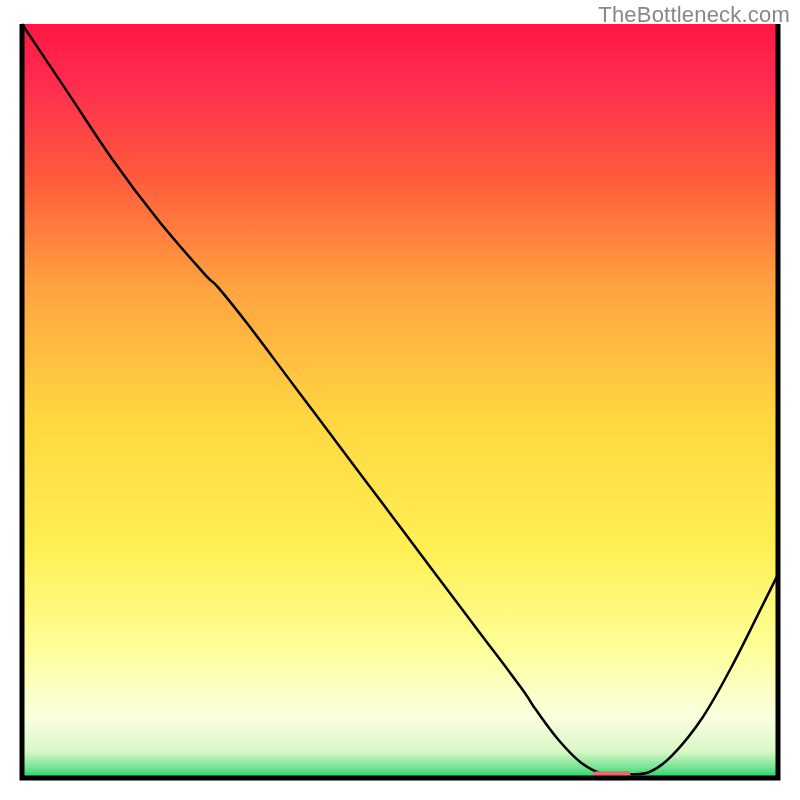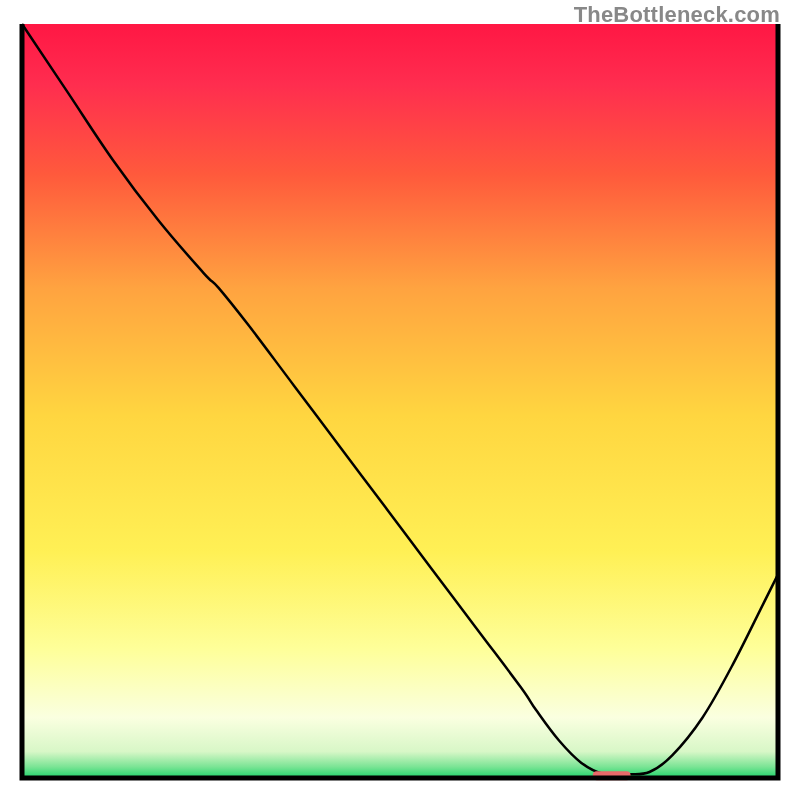--- a/index.html
+++ b/index.html
@@ -12,23 +12,23 @@
   }
   .container {
     position: relative;
     width: 800px;
     height: 800px;
     overflow: hidden;
   }
   .watermark {
     position: absolute;
     top: 2px;
-    right: 20px;
+    right: 10px;
     font-size: 22px;
-    font-weight: bold;
+    font-weight: normal;
     color: #888888;
     letter-spacing: 0.2px;
     z-index: 20;
   }
   svg {
     position: absolute;
     top: 0;
     left: 0;
   }
 </style>

